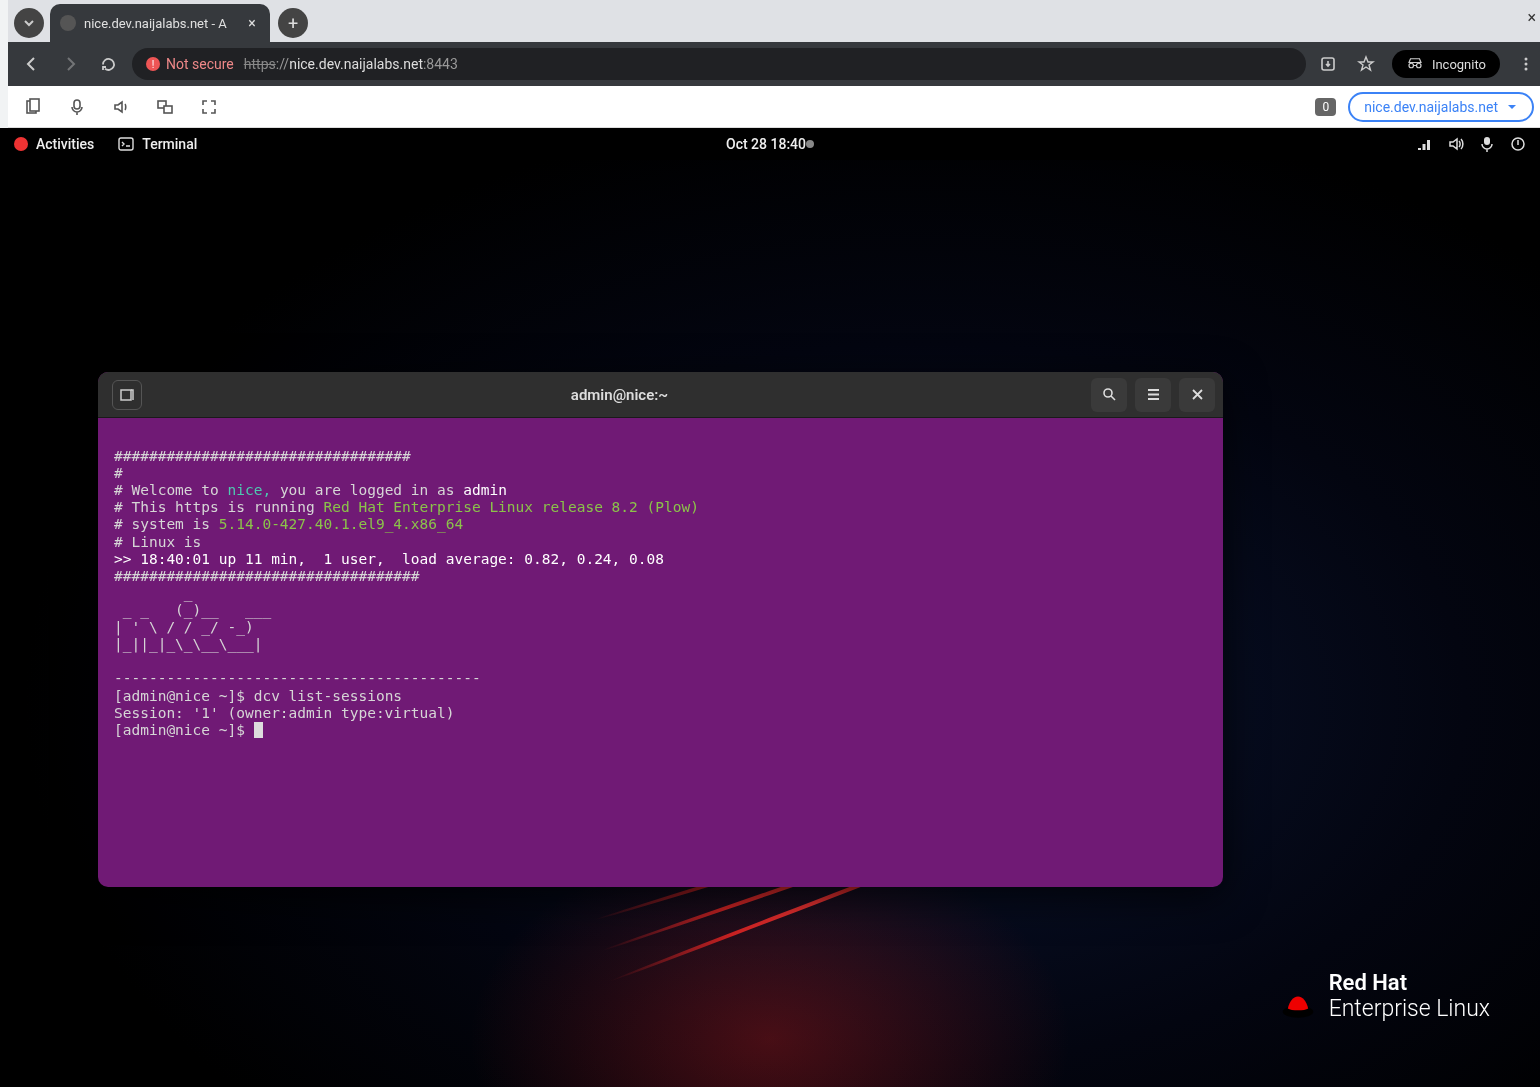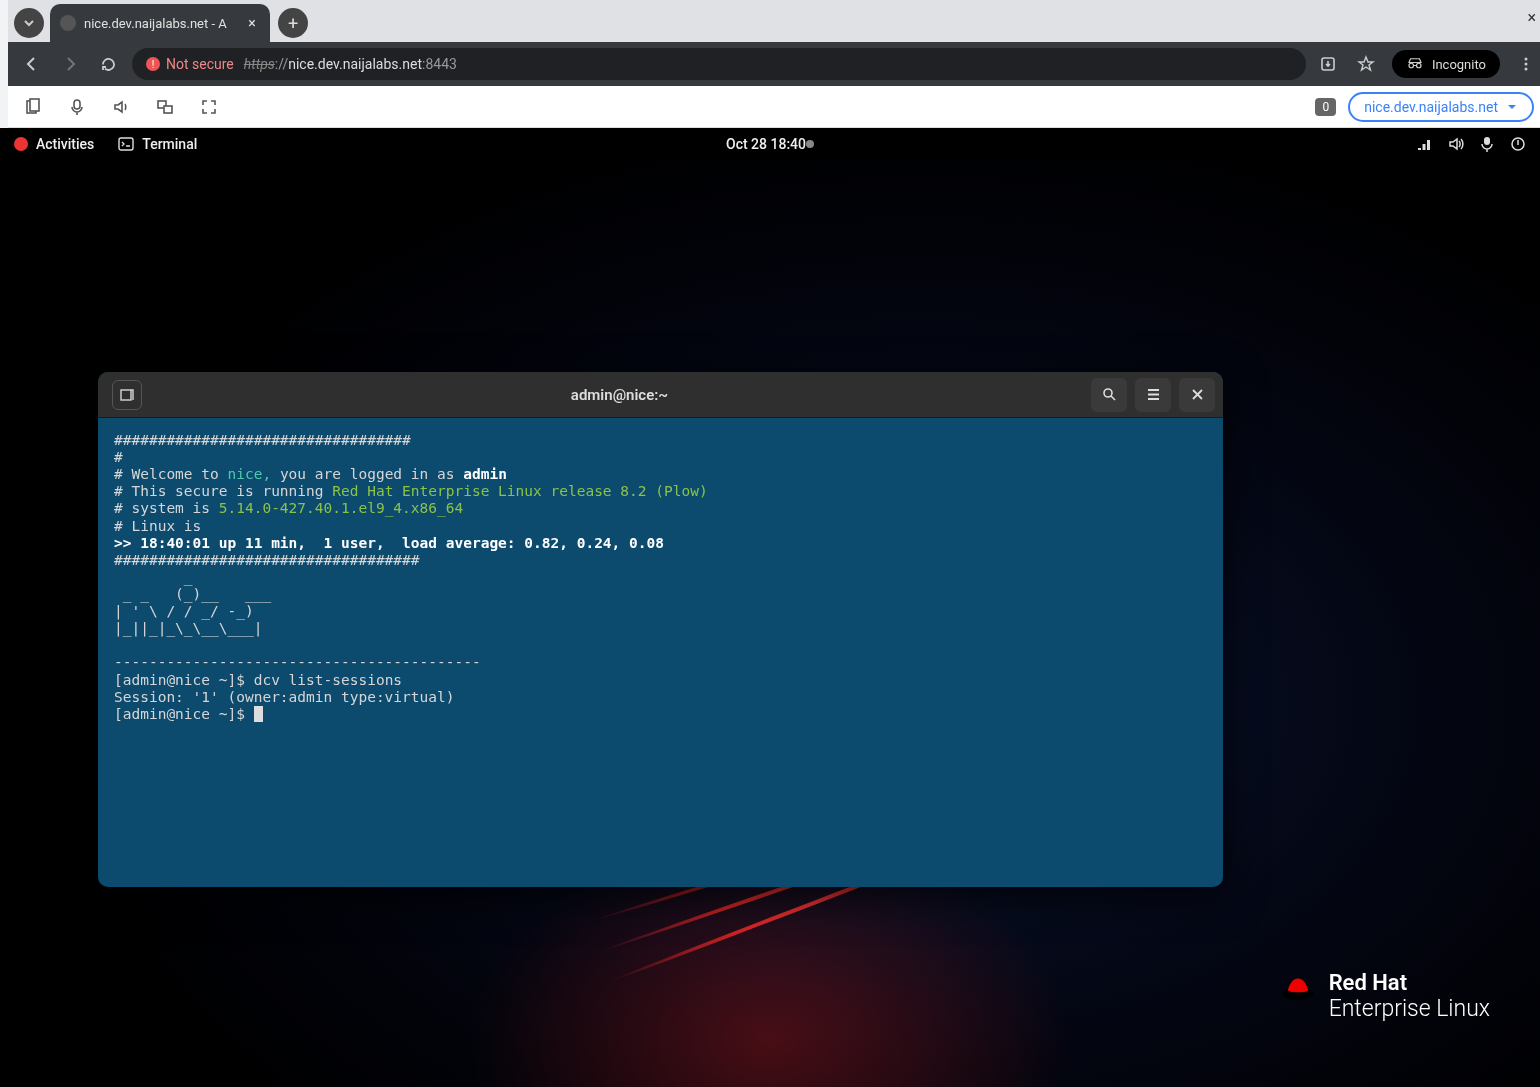--- a/index.html
+++ b/index.html
@@ -17,21 +17,21 @@
 .window-close { position:absolute; right:12px; top:8px; font-size:16px; color:#333; }
 
 .addr-bar { height:44px; background:#36393d; display:flex; align-items:center; padding:0 10px; gap:10px; }
 .nav-btn { width:28px; height:28px; display:flex; align-items:center; justify-content:center; color:#9aa; font-size:16px; }
 .nav-btn.disabled { opacity:.4; }
 .omnibox { flex:1; height:32px; background:#202124; border-radius:16px; display:flex; align-items:center; padding:0 14px; gap:10px; color:#bbb; font-size:14px; }
 .not-secure { color:#e88; display:flex; align-items:center; gap:6px; }
 .not-secure-icon { width:14px; height:14px; background:#e55; border-radius:50%; display:inline-flex; align-items:center; justify-content:center; font-size:10px; color:#fff; }
 .url-text { color:#999; }
 .url-text .host { color:#ddd; }
-.url-protocol { text-decoration:line-through; color:#888;font-style:italic; }
+.url-protocol { text-decoration:line-through; color:#888; }
 .addr-right { display:flex; align-items:center; gap:14px; }
 .toolbar-icon { color:#ccc; font-size:16px; width:24px; display:flex; justify-content:center; }
 .incognito-chip { display:flex; align-items:center; gap:8px; background:#000000; border-radius:16px; padding:5px 14px; color:#ddd; font-size:13px; }
 .incognito-icon { width:18px; height:18px; }
 
 .dcv-toolbar { height:42px; background:#fff; display:flex; align-items:center; padding:0 14px; gap:22px; border-bottom:1px solid #ddd; }
 .dcv-icon { color:#555; font-size:17px; width:22px; display:flex; justify-content:center; }
 .dcv-right { margin-left:auto; display:flex; align-items:center; gap:12px; }
 .dcv-badge { background:#666; color:#fff; font-size:12px; border-radius:4px; padding:2px 7px; }
 .dcv-host { border:2px solid #3b82f6; color:#3b82f6; border-radius:18px; padding:5px 14px; font-size:14px; display:flex; align-items:center; gap:8px; }
@@ -46,41 +46,41 @@
 .swirl-line { position:absolute; width:100%; height:4px; background:linear-gradient(90deg,transparent,#cc2222 30%,#ee3333 50%,#cc2222 70%,transparent); border-radius:50%; }
 .gnome-bar { position:absolute; top:0; left:0; right:0; height:32px; background:#000; color:#eee; display:flex; align-items:center; padding:0 14px; font-size:14px; font-weight:500; }
 .gnome-left { display:flex; align-items:center; gap:24px; }
 .activities { display:flex; align-items:center; gap:8px; }
 .fedora-dot { width:14px; height:14px; background:#e33; border-radius:50%; }
 .app-indicator { display:flex; align-items:center; gap:8px; }
 .gnome-center { position:absolute; left:50%; transform:translateX(-50%); display:flex; align-items:center; }
 .gnome-right { margin-left:auto; display:flex; align-items:center; gap:16px; }
 .status-icon { font-size:15px; }
 
-.rh-logo { position:absolute; right:50px; bottom:65px; color:#fff; display:flex; align-items:flex-start; gap:14px; }
+.rh-logo { position:absolute; right:50px; bottom:65px; color:#fff; display:flex; align-items:flex-end; gap:14px; }
 .rh-hat { width:34px; height:34px; }
 .rh-text { line-height:1.15; }
 .rh-line1 { font-size:22px; font-weight:600; }
 .rh-line2 { font-size:23px; font-weight:300; }
 
 
-.term-window { position:absolute; left:98px; top:244px; width:1125px; height:515px; background:#0c4a6e; border-radius:10px; box-shadow:0 10px 40px rgba(0,0,0,.7); display:flex; flex-direction:column; overflow:hidden; }
+.term-window { position:absolute; left:98px; top:244px; width:1125px; height:515px; background:#701a75; border-radius:10px; box-shadow:0 10px 40px rgba(0,0,0,.7); display:flex; flex-direction:column; overflow:hidden;gap:16px; }
 .term-titlebar { height:46px; background:#2f2f2f; display:flex; align-items:center; padding:0 8px; border-bottom:1px solid #1a1a1a; }
 .term-title-left { width:42px; height:34px; display:flex; align-items:center; justify-content:center; }
 .term-newtab-btn { width:30px; height:30px; border:1px solid #555; border-radius:6px; display:flex; align-items:center; justify-content:center; color:#ccc; }
 .term-title-center { flex:1; text-align:center; color:#ddd; font-size:15px; font-weight:600; }
 .term-title-right { display:flex; gap:8px; }
 .term-head-btn { width:36px; height:34px; background:#3a3a3a; border-radius:6px; display:flex; align-items:center; justify-content:center; color:#ddd; font-size:15px; }
 .term-body { flex:1; padding:14px 16px; font-family:"DejaVu Sans Mono",Consolas,monospace; font-size:14.5px; line-height:1.18; color:#d6d6d6; overflow-y:auto; position:relative; white-space:pre; }
 .term-body::-webkit-scrollbar { width:12px; }
 .term-body::-webkit-scrollbar-track { background:#2b2b2b; }
 .term-body::-webkit-scrollbar-thumb { background:#555; border-radius:6px; }
 .c-cyan { color:#4ec9b0; }
 .c-green { color:#8bc34a; }
-.c-bold { font-weight:700; color:#fff; }
+.c-bold { font-weight:400; color:#fff; }
 .cursor { display:inline-block; width:9px; height:16px; background:#ddd; vertical-align:text-bottom; }
 
 svg { display:block; }
 </style>
 </head>
 <body>
 
 <div class="browser-chrome">
   <div class="tab-strip">
     <div class="tab-dropdown">
@@ -272,21 +272,21 @@
         <div class="term-head-btn">
           <svg width="13" height="13" viewBox="0 0 13 13">
               <path d="M2 2l9 9M11 2l-9 9" stroke="#ddd" stroke-width="1.8"></path>
             </svg>
         </div>
       </div>
     </div>
     <div class="term-body"><span>##################################</span>
 #
 <span># Welcome to </span><span class="c-cyan">nice,</span><span> you are logged in as </span><span class="c-bold">admin</span>
-<span># This secure is running </span><span class="c-green">Red Hat Enterprise Linux release 8.2 (Plow)</span>
+<span># This https is running </span><span class="c-green">Red Hat Enterprise Linux release 8.2 (Plow)</span>
 <span># system is </span><span class="c-green">5.14.0-427.40.1.el9_4.x86_64</span>
 <span># Linux is</span>
 <span class="c-bold">&gt;&gt; 18:40:01 up 11 min,  1 user,  load average: 0.82, 0.24, 0.08</span>
 <span>###################################</span>
 <span>        _         </span>
 <span> _ _   (_)__   ___</span>
 <span>| ' \ / / _/ -_)</span>
 <span>|_||_|_\_\__\___|</span>
 
 <span>------------------------------------------</span>

